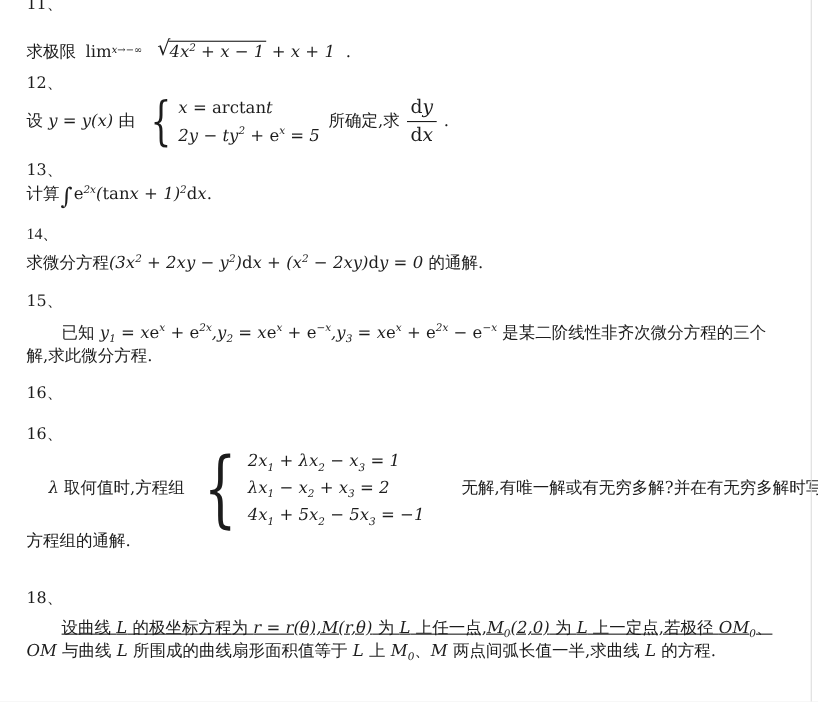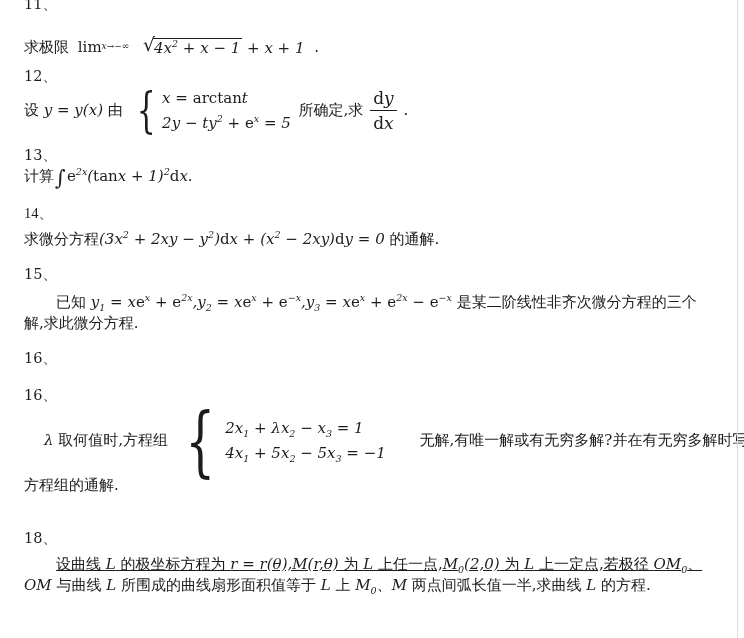--- a/index.html
+++ b/index.html
@@ -131,20 +131,21 @@
 
   <div class="pnum" id="num16">16、</div>
 
   <div class="pnum" id="num17">16、</div>
   <div class="pline indent2" id="p17line">
     <span><span class="mi">λ</span><span class="rm"> 取何值时,方程组</span></span>
     <span class="cases">
       <span class="brace b3">{</span>
       <span class="rows">
         <span class="row"><span class="mi">2x</span><sub class="msub">1</sub><span class="mi"> + λx</span><sub class="msub">2</sub><span class="mi"> − x</span><sub class="msub">3</sub><span class="mi"> = 1</span></span>
+        <span class="row"><span class="mi">λx</span><sub class="msub">1</sub><span class="mi"> − x</span><sub class="msub">2</sub><span class="mi"> + x</span><sub class="msub">3</sub><span class="mi"> = 2</span></span>
         <span class="row"><span class="mi">4x</span><sub class="msub">1</sub><span class="mi"> + 5x</span><sub class="msub">2</sub><span class="mi"> − 5x</span><sub class="msub">3</sub><span class="mi"> = −1</span></span>
       </span>
     </span>
     <span class="gap-left"><span class="rm">无解,有唯一解或有无穷多解?并在有无穷多解时写出</span></span>
   </div>
   <div class="pline" id="p17l2">
     <span><span class="rm">方程组的通解.</span></span>
   </div>
 
   <div class="pnum" id="num18">18、</div>

